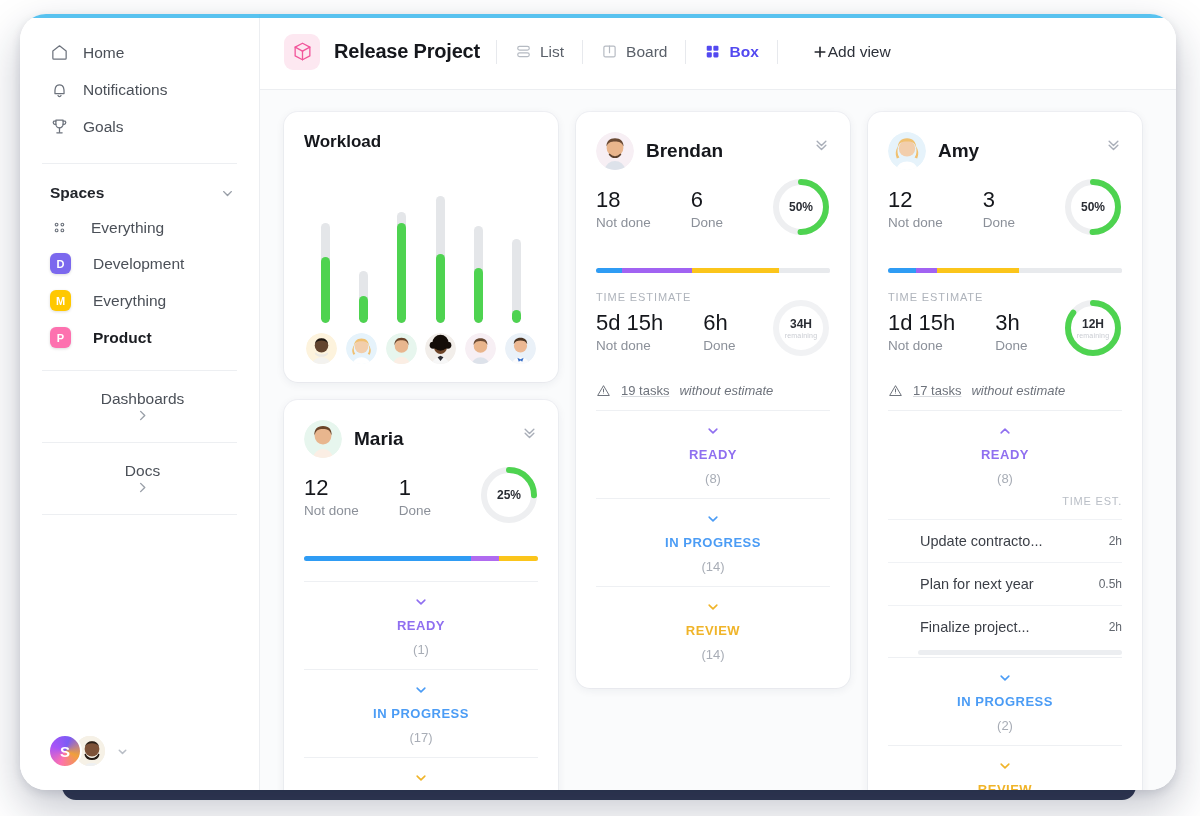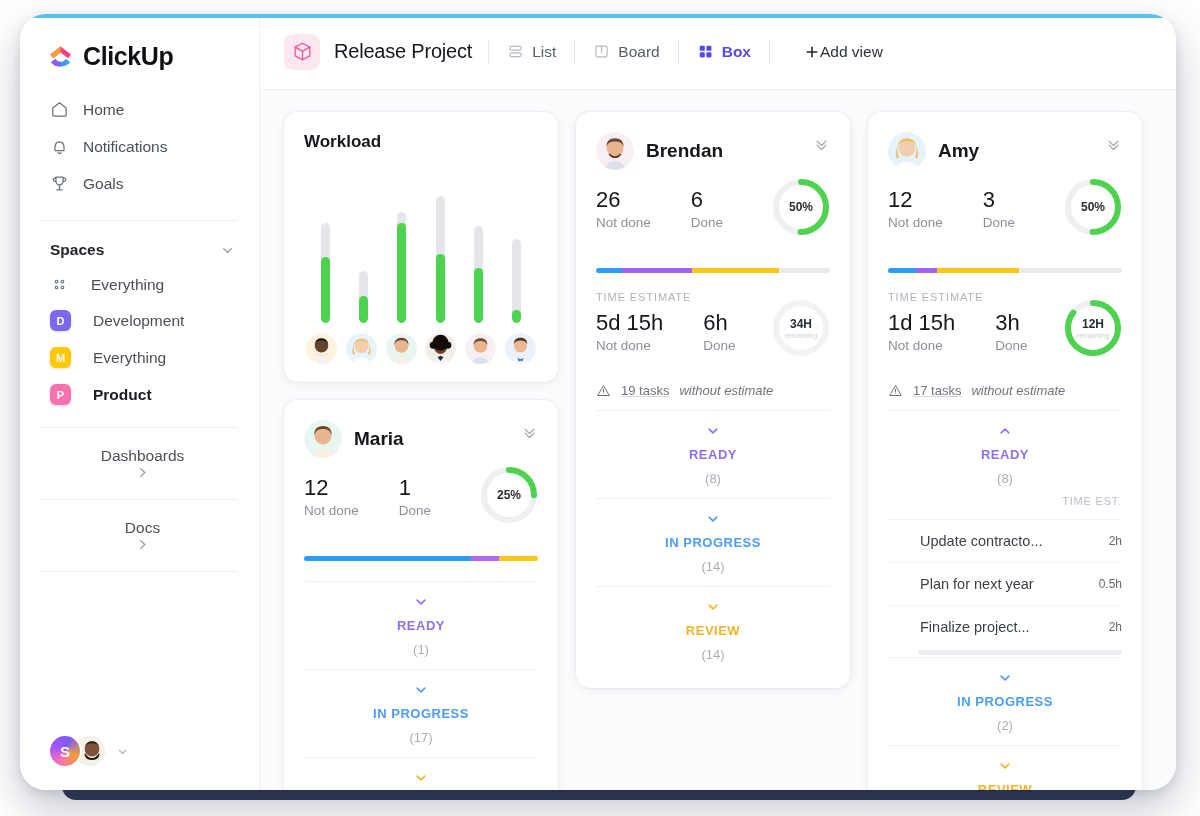--- a/index.html
+++ b/index.html
@@ -97,21 +97,21 @@
 
   .topbar{
     height: 76px; flex:0 0 76px; background:#fff;
     border-bottom:1px solid #eceef1;
     display:flex; align-items:center; padding: 0 24px; gap: 0;
   }
   .proj-icon{
     width:36px; height:36px; border-radius:9px; background:#fde8f1;
     display:flex; align-items:center; justify-content:center; margin-right:14px;
   }
-  .proj-title{ font-size:20px; font-weight:400; color:#15171c; letter-spacing:-.2px; }
+  .proj-title{ font-size:20px; font-weight:700; color:#15171c; letter-spacing:-.2px; }
   .tb-sep{ width:1px; height:24px; background:#e7e9ed; margin: 0 16px; }
   .view-tab{
     display:flex; align-items:center; gap:8px; cursor:pointer;
     font-size:15.5px; color:#5a6069; padding: 4px 2px;
   }
   .view-tab.active{ color:#5349f0; font-weight:700; }
   .addview{ display:flex; align-items:center; gap:0; margin-left:18px; cursor:pointer; font-size:15.5px; color:#2c3039; }
 
   .board{
     flex:1; padding: 22px 22px 18px 24px; overflow:hidden;
@@ -185,31 +185,20 @@
 </style>
 </head>
 <body>
 
 <div class="screen">
   <div class="shadow-bar"></div>
   <div class="device">
 
     <aside class="sidebar">
 
-      <div class="brand">
-        <span class="brand-logo">
-          <svg viewBox="0 0 26 26" width="26" height="26">
-            <path d="M3 18.2 L7.4 14.9 C8.9 16.9 10.6 17.8 12.6 17.8 C14.6 17.8 16.2 16.9 17.7 14.9 L22.1 18.1 C20 21 17 22.6 12.6 22.6 C8.2 22.6 5.1 21 3 18.2 Z" fill="#3b9cf2"></path>
-            <path d="M3 18.2 L7.4 14.9 C8.9 16.9 10.6 17.8 12.6 17.8 L12.6 22.6 C8.2 22.6 5.1 21 3 18.2 Z" fill="#8b5cf6"></path>
-            <path d="M12.6 8.4 L5.1 14.3 L2.2 10.6 L12.6 2.4 L23 10.6 L20.1 14.3 Z" fill="#fa3f7f"></path>
-            <path d="M12.6 8.4 L5.1 14.3 L2.2 10.6 L12.6 2.4 Z" fill="#ff9c3f"></path>
-          </svg>
-        </span>
-        <span class="brand-name">ClickUp</span>
-      </div>
 
       <div class="nav-group">
         <div class="nav-item">
           <span class="nav-icon">
             <svg viewBox="0 0 20 20" width="19" height="19" fill="none" stroke="currentColor" stroke-width="1.3" stroke-linecap="round" stroke-linejoin="round">
               <path d="M3 8.4 L10 3 L17 8.4 V16 a1 1 0 0 1-1 1 H4 a1 1 0 0 1-1-1 Z"></path>
             </svg>
           </span>
           <span>Home</span>
         </div>
@@ -560,21 +549,21 @@
               <span class="p-collapse">
                 <svg viewBox="0 0 18 18" width="17" height="17" fill="none" stroke="currentColor" stroke-width="1.5" stroke-linecap="round" stroke-linejoin="round">
                     <path d="M4.4 5.6 L9 10 L13.6 5.6"></path>
                     <path d="M4.4 9.8 L9 14.2 L13.6 9.8"></path>
                   </svg>
               </span>
             </div>
 
             <div class="stats">
               <div class="stat">
-                <div class="num">26</div>
+                <div class="num">18</div>
                 <div class="lbl">Not done</div>
               </div>
               <div class="stat">
                 <div class="num">6</div>
                 <div class="lbl">Done</div>
               </div>
               <div class="donut">
                 <svg viewBox="0 0 62 62" width="62" height="62">
                   <circle cx="31" cy="31" r="25" fill="none" stroke="#eeeff1" stroke-width="6"></circle>
                   <circle cx="31" cy="31" r="25" fill="none" stroke="#4ed350" stroke-width="6" stroke-linecap="round" stroke-dasharray="78.5 157.1" transform="rotate(-90 31 31)"></circle>

